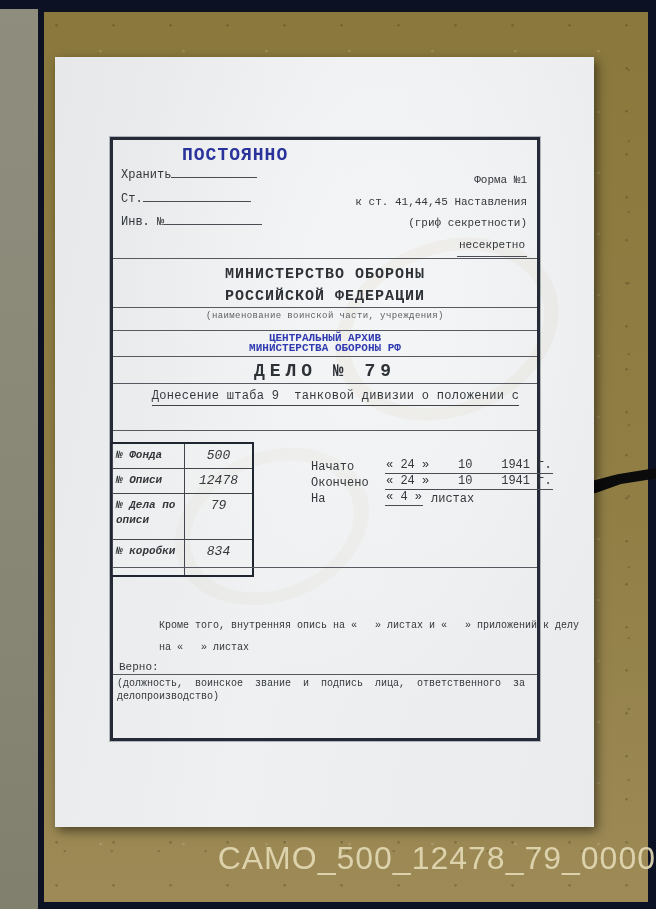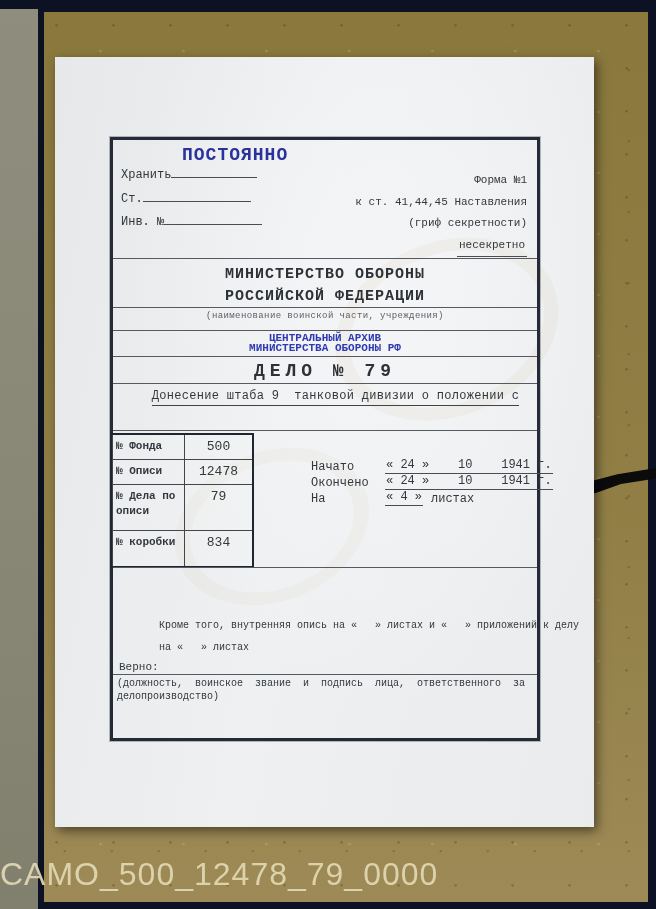--- a/index.html
+++ b/index.html
@@ -58,44 +58,44 @@
   .unit-cap{position:absolute;left:0;right:0;top:171px;text-align:center;font-size:9px;
             letter-spacing:0.4px;color:#5c5f63;}
   .arch{position:absolute;left:0;right:0;top:193px;text-align:center;font-size:11px;
         font-weight:bold;color:#2f3ab0;line-height:10px;}
   .delo{position:absolute;left:0;right:0;top:221px;text-align:center;font-size:18px;
         font-weight:bold;letter-spacing:5px;color:#2e3237;}
   .title{position:absolute;left:0;right:0;top:247px;text-align:center;font-size:12px;
          line-height:18px;letter-spacing:0.3px;padding-left:21px;}
   .tl{display:inline-block;border-bottom:1px solid #3f4348;white-space:pre;}
 
-  .registry{position:absolute;left:-3px;top:293px;width:140px;border:2px solid #20262f;
-            background:rgba(255,255,255,0.12);}
+  .registry{position:absolute;left:-3px;top:302px;width:140px;border:2px solid #20262f;
+            background:rgba(255,255,255,0.12);font-style:italic;}
   .r-row{display:flex;border-bottom:1px solid #42464c;}
   .r-row:last-child{border-bottom:none;}
   .r-h24{height:24px}.r-h45{height:45px}.r-h35{height:35px}
   .r-label{width:68px;border-right:1px solid #42464c;padding:4px 0 0 4px;
            font-weight:bold;font-size:11px;line-height:15px;}
   .r-val{flex:1;text-align:center;font-size:13px;padding-top:4px;}
 
   .dates{position:absolute;left:198px;top:318px;font-size:12px;}
   .d-row{display:flex;align-items:flex-end;margin-bottom:0;height:16px;}
   .d-label{width:74px;}
   .d-val{border-bottom:1px solid #4a4e54;white-space:pre;padding:0 1px 1px 1px;}
   .d-suf{margin-left:8px;}
 
   .note{position:absolute;left:6px;font-size:10px;white-space:pre;padding-left:40px;}
   .note1{top:480px}.note2{top:502px}
   .verno{position:absolute;left:6px;top:521px;font-size:11px;}
   .sig{position:absolute;left:4px;font-size:10px;white-space:pre;}
   .sig1{top:538px}.sig2{top:551px}
 
-  .watermark{position:absolute;left:0;right:0;top:840px;text-align:left;
+  .watermark{position:absolute;left:0;right:0;top:840px;text-align:right;
              font-family:"Liberation Sans",sans-serif;font-size:32px;letter-spacing:1px;
-             color:rgba(226,216,180,0.92);margin-top:16px;}
+             color:rgba(226,216,180,0.92);}
 </style>
 </head>
 <body>
 
 <div class="scene">
   <div class="gray-strip"></div>
   <div class="board"></div>
   <div class="lace"></div>
 
   <div class="paper">

